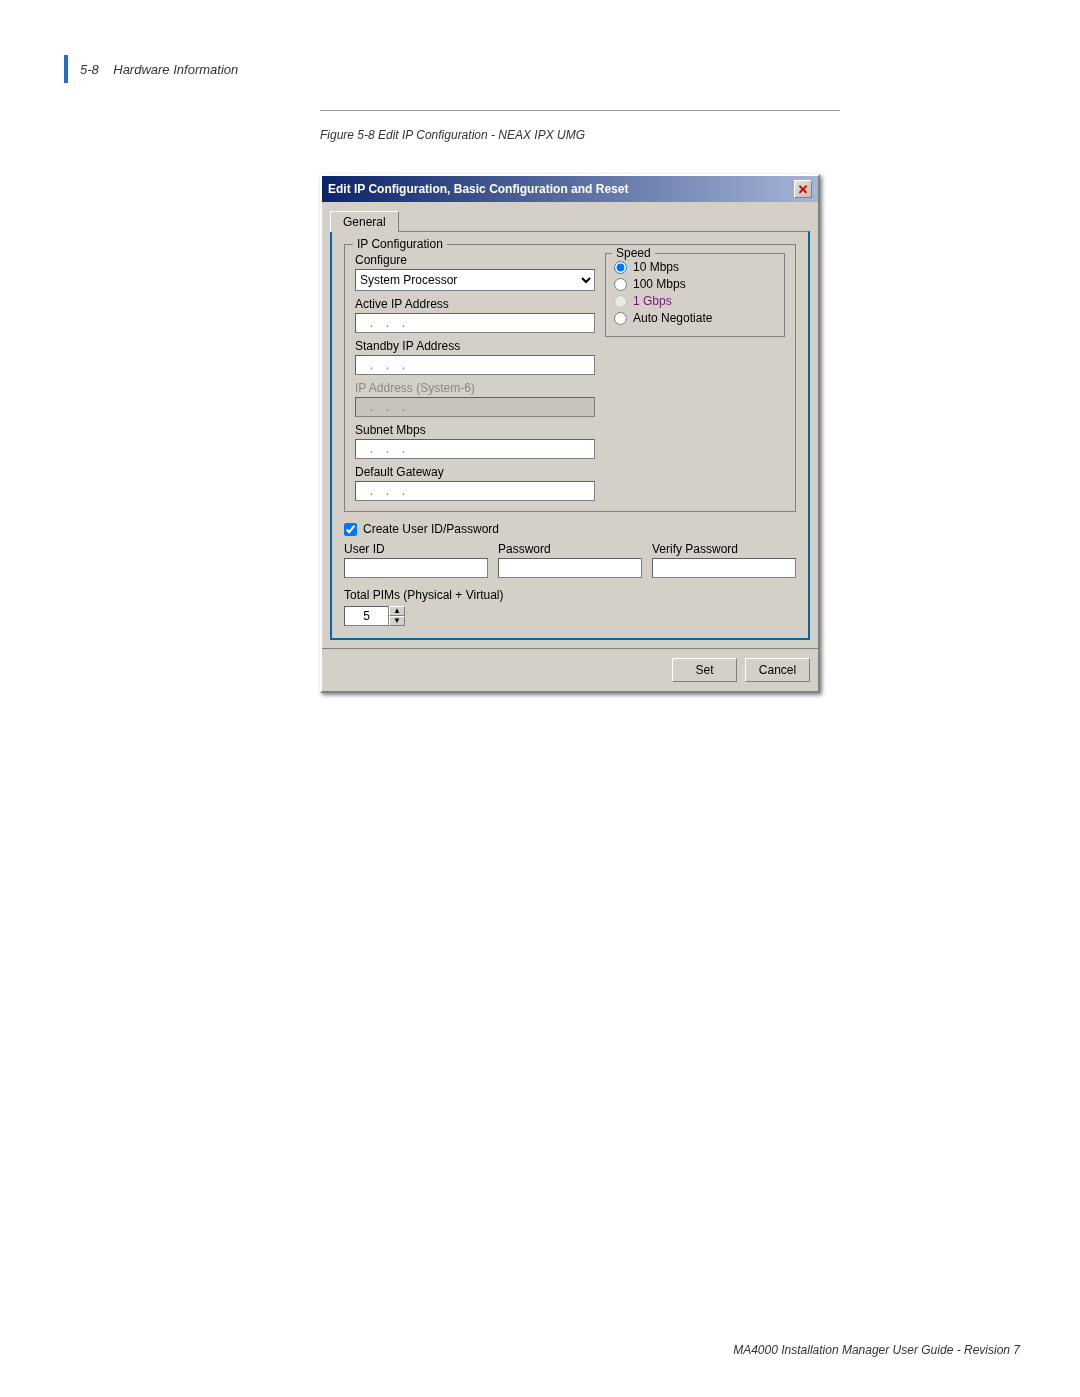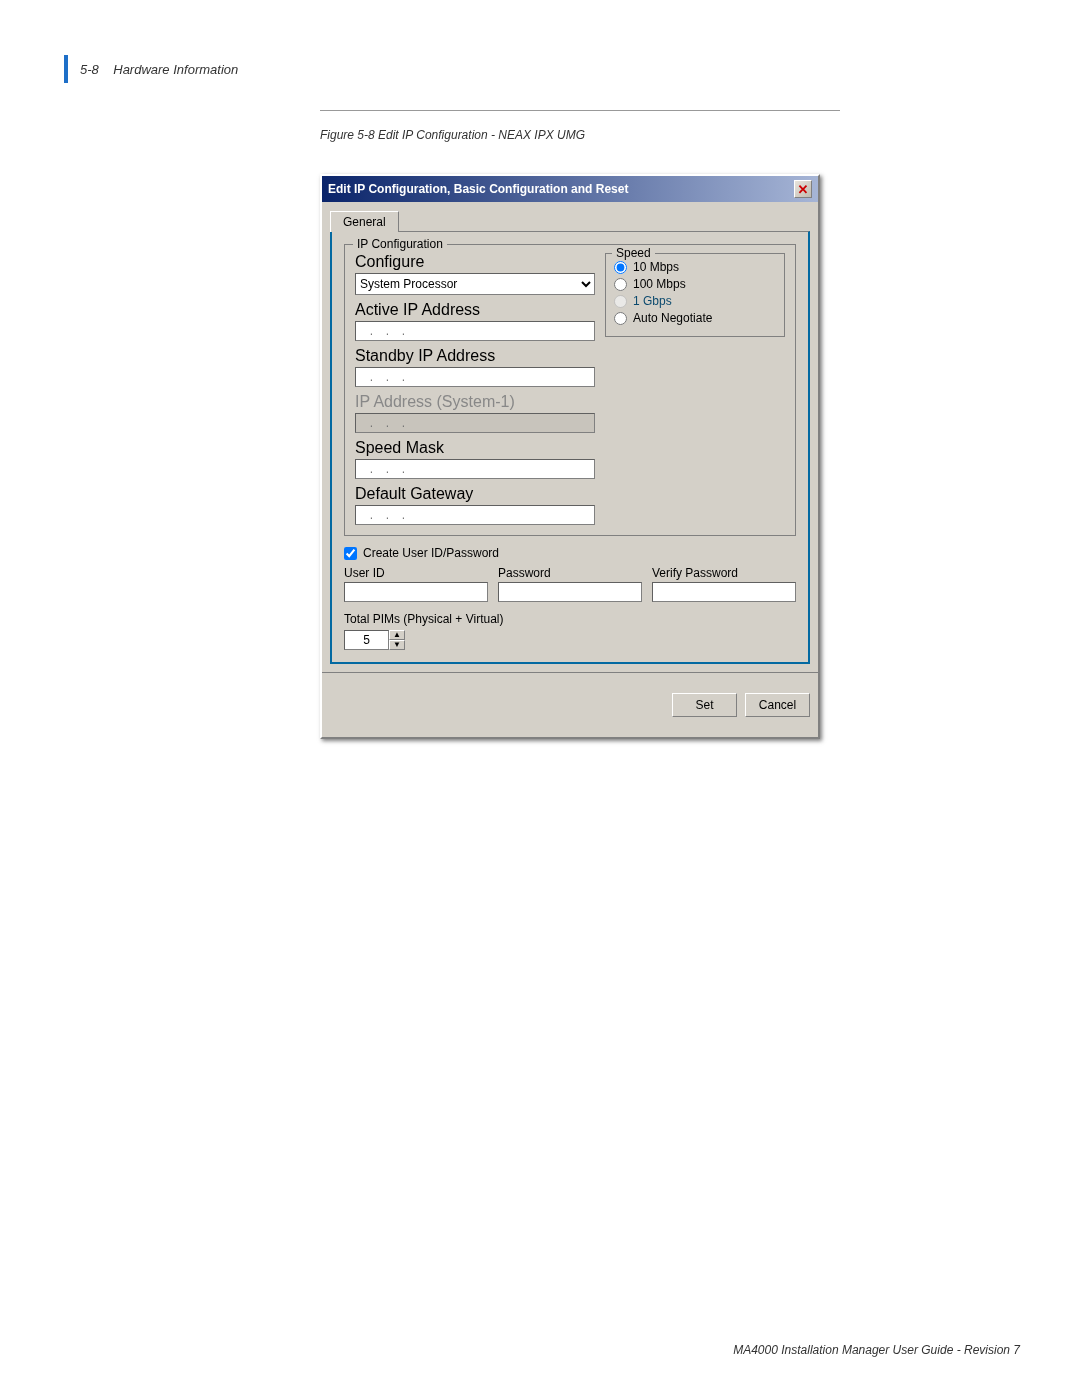--- a/index.html
+++ b/index.html
@@ -161,21 +161,21 @@
 
     .left-column {
       flex: 1;
     }
 
     .right-column {
       width: 180px;
     }
 
     .field-label {
-      font-size: 16px;
+      font-size: 12px;
       margin-bottom: 2px;
       margin-top: 6px;
       color: #000;
     }
     .field-label:first-child {
       margin-top: 0;
     }
 
     .configure-row {
       display: flex;
@@ -325,21 +325,21 @@
       cursor: pointer;
       font-size: 8px;
       line-height: 1;
     }
 
     
     .dialog-footer {
       display: flex;
       justify-content: flex-end;
       gap: 8px;
-      padding: 20px 8px;
+      padding: 9px 8px;
       border-top: 1px solid #808080;
       background: #d4d0c8;
     }
     .win-button {
       min-width: 65px;
       height: 24px;
       background: #d4d0c8;
       border: 1px solid #808080;
       border-top: 1px solid #ffffff;
       border-left: 1px solid #ffffff;
@@ -409,25 +409,25 @@
 
             
             <div class="field-label">Active IP Address</div>
             <input class="dotted-input" type="text" placeholder="  .  .  ." value="" style="">
 
             
             <div class="field-label">Standby IP Address</div>
             <input class="dotted-input" type="text" placeholder="  .  .  ." value="" style="">
 
             
-            <div class="field-label" style="color:#888;">IP Address (System-1)</div>
+            <div class="field-label" style="color:#888;">IP Address (System-6)</div>
             <input class="dotted-input disabled" type="text" placeholder="  .  .  ." value="" style="background: rgb(200, 196, 188); color: rgb(153, 153, 153);">
 
             
-            <div class="field-label">Speed Mask</div>
+            <div class="field-label">Subnet Mbps</div>
             <input class="dotted-input" type="text" placeholder="  .  .  ." value="" style="">
 
             
             <div class="field-label">Default Gateway</div>
             <input class="dotted-input" type="text" placeholder="  .  .  ." value="" style="">
           </div>
 
           <div class="right-column">
 
             <div class="speed-group">
@@ -435,21 +435,21 @@
               <div class="radio-row">
                 <input type="radio" name="speed" value="10" checked="" style="">
                 <label>10 Mbps</label>
               </div>
               <div class="radio-row">
                 <input type="radio" name="speed" value="100" style="">
                 <label>100 Mbps</label>
               </div>
               <div class="radio-row">
                 <input type="radio" name="speed" value="1g" disabled="" style="">
-                <label style="color:#0c4a6e;">1 Gbps</label>
+                <label style="color:#701a75;">1 Gbps</label>
               </div>
               <div class="radio-row">
                 <input type="radio" name="speed" value="auto" style="">
                 <label>Auto Negotiate</label>
               </div>
             </div>
 
           </div>
         </div>
       </div>

